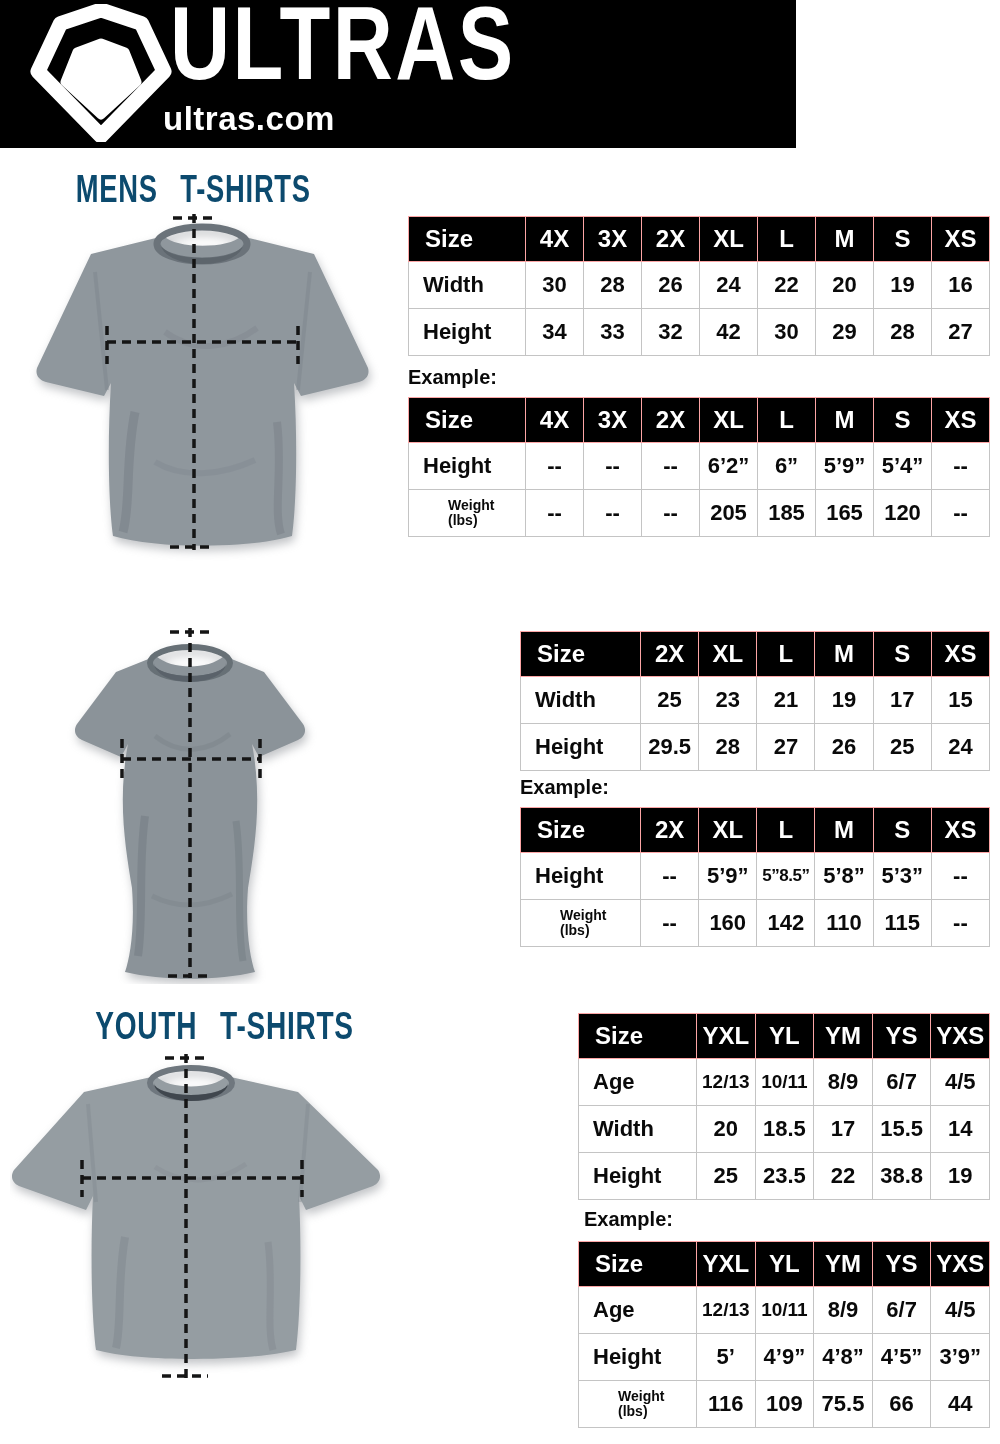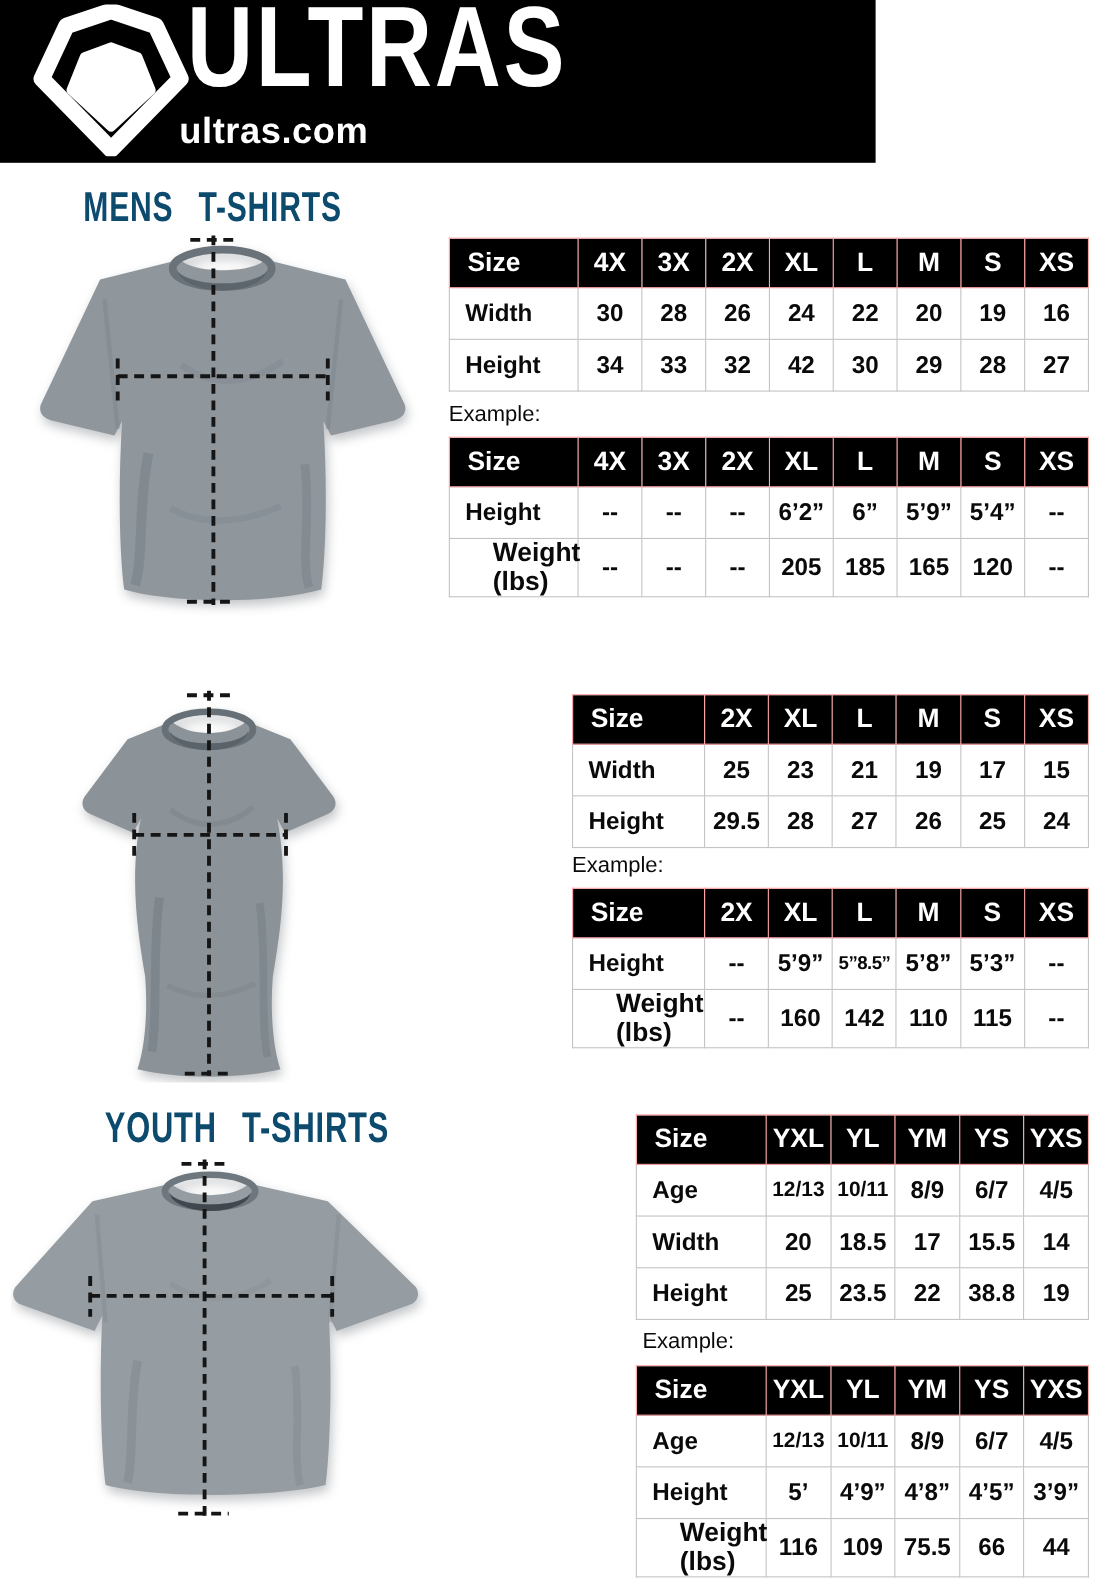--- a/index.html
+++ b/index.html
@@ -20,38 +20,38 @@
     position:absolute;left:163px;top:100px;
     font-size:33px;font-weight:bold;color:#fff;letter-spacing:.5px;
   }
   
   .section-title{position:absolute;text-align:right;font-weight:bold;color:#0c4a6e;white-space:nowrap;text-decoration:underline;}
   .section-title .t{display:inline-block;transform:scaleX(.72);transform-origin:center;word-spacing:20px;letter-spacing:1px;}
   .title-mens{left:30px;top:168px;width:320px;font-size:38px;}
   .title-womens{left:25px;top:578px;width:330px;font-size:41px;}
   .title-youth{left:45px;top:1004px;width:300px;font-size:39px;}
   
-  .example-label{position:absolute;font-size:20px;font-weight:normal;color:#0a0a0a;}
+  .example-label{position:absolute;font-size:20px;font-weight:bold;color:#0a0a0a;}
   .ex-mens{left:408px;top:366px;}
   .ex-womens{left:520px;top:776px;}
   .ex-youth{left:584px;top:1208px;}
   
   .tablebox{position:absolute;}
   table.size-table{border-collapse:collapse;table-layout:fixed;width:100%;background:#fff;}
   table.size-table th{
     background:#000;color:#fff;border:1px solid #fca5a5;
     font-size:24px;font-weight:bold;height:44px;text-align:center;padding:0;
   }
   table.size-table th.label{text-align:left;padding-left:16px;}
   table.size-table td{
     border:1px solid #c4c4c4;background:#fff;text-align:center;
     font-size:22px;font-weight:bold;color:#0a0a0a;height:46px;padding:0 2px;
   }
   table.size-table td.label{text-align:left;padding-left:14px;}
-  table.size-table td.label.two-line{font-size:24px;line-height:1.08;padding-left:39px;}
+  table.size-table td.label.two-line{font-size:14px;line-height:1.08;padding-left:39px;}
   table.size-table td.v-md{font-size:19px;}
   table.size-table td.v-sm{font-size:17px;letter-spacing:-.5px;}
   .tb-mens-size{left:408px;top:216px;width:582px;}
   .tb-mens-ex{left:408px;top:397px;width:582px;}
   .tb-womens-size{left:520px;top:631px;width:470px;}
   .tb-womens-ex{left:520px;top:807px;width:470px;}
   .tb-youth-size{left:578px;top:1013px;width:412px;}
   .tb-youth-ex{left:578px;top:1241px;width:412px;}
   
   .shirt{position:absolute;}

